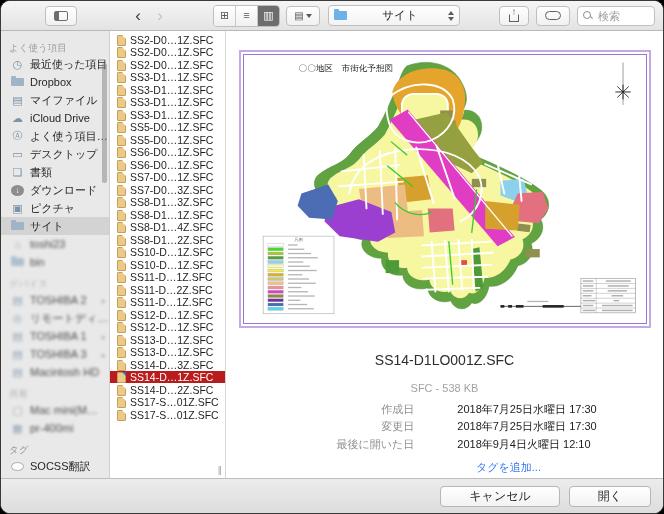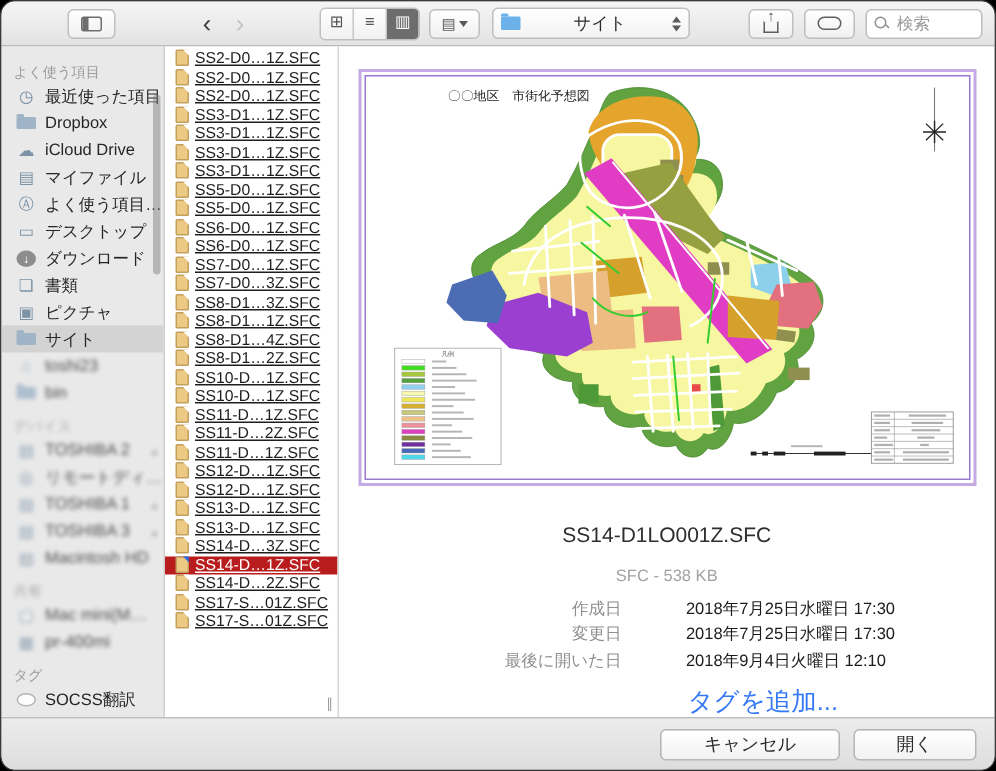--- a/index.html
+++ b/index.html
@@ -65,37 +65,37 @@
   .i-mini::before{content:"▢";}
   .i-printer::before{content:"▦";}
   .i-folder{width:12px;height:8px;background:#9fb4c7;border-radius:1px;position:relative;align-self:center;}
   .i-folder::before{content:"";position:absolute;top:-2px;left:0;width:5px;height:2px;background:#9fb4c7;border-radius:1px 1px 0 0;}
   .i-download{width:11px;height:11px;border-radius:50%;background:#8d8d8d;color:#fff;font-size:8px;line-height:11px;text-align:center;}
   .i-download::before{content:"↓";color:#fff;}
   .i-tag-gray{width:9px;height:9px;border-radius:50%;border:1px solid #b4b4b4;background:#fdfdfd;box-sizing:border-box;}
   .sb-scroll{position:absolute;right:2px;top:32px;width:5px;height:120px;border-radius:3px;background:rgba(120,120,120,.45);}
   
   .filecol{width:115px;flex:0 0 115px;background:#fff;border-right:1px solid #d6d6d6;padding-top:2px;position:relative;overflow:hidden;}
-  .file-row{display:flex;align-items:flex-start;height:12.5px;padding-left:7px;font-size:10.5px;color:#1e1e1e;white-space:nowrap;text-decoration:underline;}
+  .file-row{display:flex;align-items:flex-end;height:12.5px;padding-left:7px;font-size:10.5px;color:#1e1e1e;white-space:nowrap;}
   .file-row.selected{background:#b91c1c;color:#fff;}
   .file-icon{box-sizing:border-box;width:9px;height:11px;flex:0 0 9px;margin-right:4px;background:#ecc985;border:1px solid #c3a05c;border-radius:1px;position:relative;}
   .file-icon::after{content:"";position:absolute;top:-1px;right:-1px;border-style:solid;border-width:0 4px 4px 0;border-color:transparent #fff transparent transparent;}
   .file-row.selected .file-icon::after{border-color:transparent #3168d8 transparent transparent;}
   .col-resize{position:absolute;right:3px;bottom:3px;font-size:9px;color:#9a9a9a;}
   
   .preview{flex:1;background:#fff;overflow:hidden;display:flex;flex-direction:column;align-items:center;justify-content:center;}
   .map-frame{box-sizing:border-box;margin-top:15px;width:412px;border:2px solid #c4a9e2;padding:2px;background:#fff;}
   .map-inner{border:1px solid #9a77d1;height:268px;}
   .map-inner svg{display:block;width:100%;height:100%;}
   .preview-filename{margin-top:24px;font-size:14px;color:#2e2e2e;}
   .preview-kind{margin-top:14px;font-size:11px;color:#a2a2a2;}
   .meta{margin-top:8px;display:grid;grid-template-columns:122px auto;column-gap:6px;row-gap:2.5px;font-size:11px;}
   .meta .mlabel{color:#8f8f8f;text-align:right;}
   .meta .mvalue{color:#1c1c1c;margin-left:37px;}
-  .add-tags{color:#3478f6;font-size:17px;}
+  .add-tags{color:#3478f6;font-size:11px;}
   
   .footer{height:34px;flex:0 0 34px;background:linear-gradient(#ececec,#dddddd);border-top:1px solid #bdbdbd;display:flex;align-items:center;justify-content:flex-end;gap:9px;padding-right:12px;}
   .btn{box-sizing:border-box;min-width:72px;height:21px;border:1px solid #b6b6b6;border-radius:4px;background:linear-gradient(#ffffff,#f2f2f2);font-size:12px;color:#2b2b2b;padding:0 28px;display:flex;align-items:center;justify-content:center;font-family:inherit;}
 </style>
 </head>
 <body>
 
 <div class="window">
 
   <div class="toolbar">
@@ -152,52 +152,52 @@
 
         </div>
 
         <div class="sb-row item">
           <span class="sb-icon i-folder"></span>
           <span class="sb-label">Dropbox</span>
 
         </div>
 
         <div class="sb-row item">
+          <span class="sb-icon i-myfiles"></span>
+          <span class="sb-label">マイファイル</span>
+
+        </div>
+
+        <div class="sb-row item">
           <span class="sb-icon i-cloud"></span>
           <span class="sb-label">iCloud Drive</span>
 
         </div>
 
         <div class="sb-row item">
-          <span class="sb-icon i-myfiles"></span>
-          <span class="sb-label">マイファイル</span>
-
-        </div>
-
-        <div class="sb-row item">
           <span class="sb-icon i-app"></span>
           <span class="sb-label">よく使う項目…</span>
 
         </div>
 
         <div class="sb-row item">
           <span class="sb-icon i-desktop"></span>
           <span class="sb-label">デスクトップ</span>
 
         </div>
 
         <div class="sb-row item">
+          <span class="sb-icon i-document"></span>
+          <span class="sb-label">書類</span>
+
+        </div>
+
+        <div class="sb-row item">
           <span class="sb-icon i-download"></span>
           <span class="sb-label">ダウンロード</span>
-
-        </div>
-
-        <div class="sb-row item">
-          <span class="sb-icon i-document"></span>
-          <span class="sb-label">書類</span>
 
         </div>
 
         <div class="sb-row item">
           <span class="sb-icon i-camera"></span>
           <span class="sb-label">ピクチャ</span>
 
         </div>
 
         <div class="sb-row item selected">

